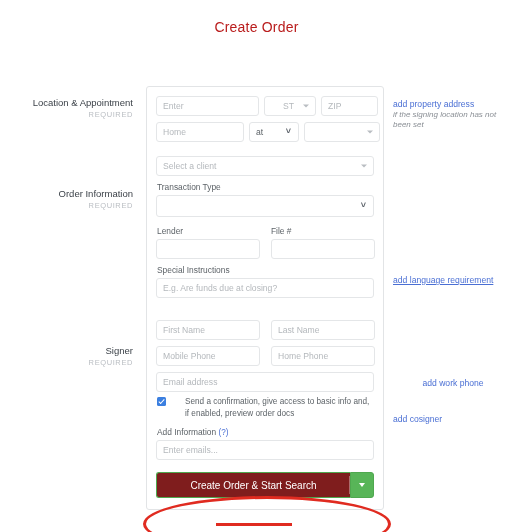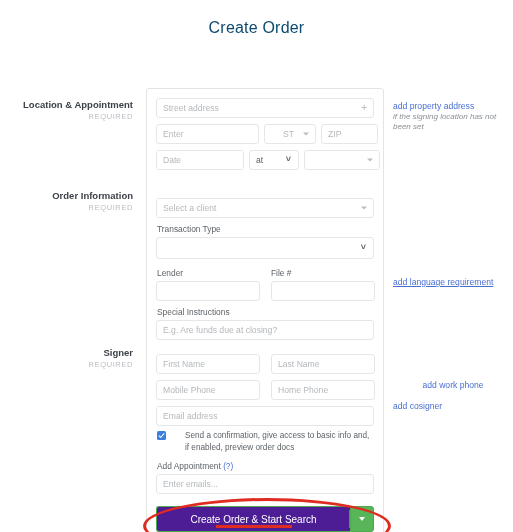--- a/index.html
+++ b/index.html
@@ -10,22 +10,22 @@
     width: 513px;
     height: 532px;
     background: #ffffff;
     font-family: "Liberation Sans", sans-serif;
     color: #333;
     position: relative;
     overflow: hidden;
   }
   .page-title {
     text-align: center;
-    font-size: 16px;
-    color: #0c4a6e;
+    font-size: 14px;
+    color: #b91c1c;
     font-weight: 400;
     letter-spacing: .2px;
     padding-top: 19px;
     margin: 0;
   }
   .layout {
     position: relative;
     width: 513px;
     height: 480px;
   }
@@ -43,21 +43,21 @@
   }
   
   .gutter {
     position: absolute;
     left: 0;
     width: 133px;
     text-align: right;
   }
   .gutter .g-title {
     font-size: 9.5px;
-    font-weight: bold;
+    font-weight: normal;
     color: #3c4249;
     line-height: 12px;
     display: block;
   }
   .gutter .g-req {
     font-size: 7.5px;
     color: #b9bdc2;
     letter-spacing: .6px;
     line-height: 11px;
     display: block;
@@ -180,21 +180,21 @@
     color: #4a6fd4;
     font-size: 8.2px;
   }
   
   .submit-wrap {
     display: flex;
     margin-top: 9px;
   }
   .btn-main {
     flex: 1;
-    background: #4c1d95;
+    background: #7f1d1d;
     border: 1px solid #4fa84f;
     border-right: none;
     border-radius: 3px 0 0 3px;
     color: #fff;
     font-size: 10px;
     text-align: center;
     line-height: 25px;
     height: 26px;
     box-sizing: border-box;
     position: relative;
@@ -266,59 +266,53 @@
     <span class="g-title">Signer</span>
     <span class="g-req">REQUIRED</span>
   </div>
 
   <div class="rlink" style="top:64px;">
     <span>add property address</span>
     <span class="note">if the signing location has not been set</span>
   </div>
   <div class="rlink" style="top:240px;text-decoration:underline;">add language requirement</div>
   <div class="rlink" style="top:343px;text-align:center;">add work phone</div>
-  <div class="rlink" style="top:364px;">add cosigner</div>
+  <div class="rlink" style="top:379px;">add cosigner</div>
 
   <div class="card">
 
-    <div class="row">
-      <div class="fld">
-        <span>Street address</span>
-        <span class="plus">+</span>
-      </div>
-    </div>
 
     <div class="row">
       <div class="fld w-city">
         <span>Enter</span>
       </div>
       <div class="fld w-st">
         <span>ST</span>
         <span class="caret-sm"></span>
       </div>
       <div class="fld w-zip">
         <span>ZIP</span>
       </div>
     </div>
 
     <div class="row" style="margin-bottom:8px;">
       <div class="fld w-date">
-        <span>Date</span>
+        <span>Home</span>
       </div>
       <div class="fld w-at" style="color:#5d6368;">
         <span>at</span>
         <span class="chev">˅</span>
       </div>
       <div class="fld w-time">
         <span></span>
         <span class="caret-sm"></span>
       </div>
     </div>
 
-    <div class="row" style="margin-top:28px;text-align:right;">
+    <div class="row" style="margin-top:14px;text-align:right;">
       <div class="fld">
         <span>Select a client</span>
         <span class="caret-sm"></span>
       </div>
     </div>
 
     <label class="sublabel">Transaction Type</label>
     <div class="row">
       <div class="fld tall">
         <span></span>
@@ -343,21 +337,21 @@
       </div>
     </div>
 
     <label class="sublabel" style="margin-top:6px;">Special Instructions</label>
     <div class="row">
       <div class="fld">
         <span>E.g. Are funds due at closing?</span>
       </div>
     </div>
 
-    <div class="row" style="margin-top:14px;align-items:center;">
+    <div class="row" style="margin-top:22px;align-items:center;">
       <div class="fld half">
         <span>First Name</span>
       </div>
       <div class="fld half" style="margin-left:6px;">
         <span>Last Name</span>
       </div>
     </div>
     <div class="row">
       <div class="fld half">
         <span>Mobile Phone</span>
@@ -370,21 +364,21 @@
       <div class="fld">
         <span>Email address</span>
       </div>
     </div>
 
     <div class="cb-row">
       <span class="cbox"></span>
       <span class="cb-text">Send a confirmation, give access to basic info and, if enabled, preview order docs</span>
     </div>
 
-    <label class="sublabel"><span>Add Appointment</span> <span class="help-ico">(?)</span></label>
+    <label class="sublabel"><span>Add Information</span> <span class="help-ico">(?)</span></label>
     <div class="row" style="margin-bottom:12px;">
       <div class="fld">
         <span>Enter emails...</span>
       </div>
     </div>
 
     <div class="submit-wrap">
       <div class="btn-main">
         <span>Create Order &amp; Start Search</span>
         <span class="btn-divider"></span>

